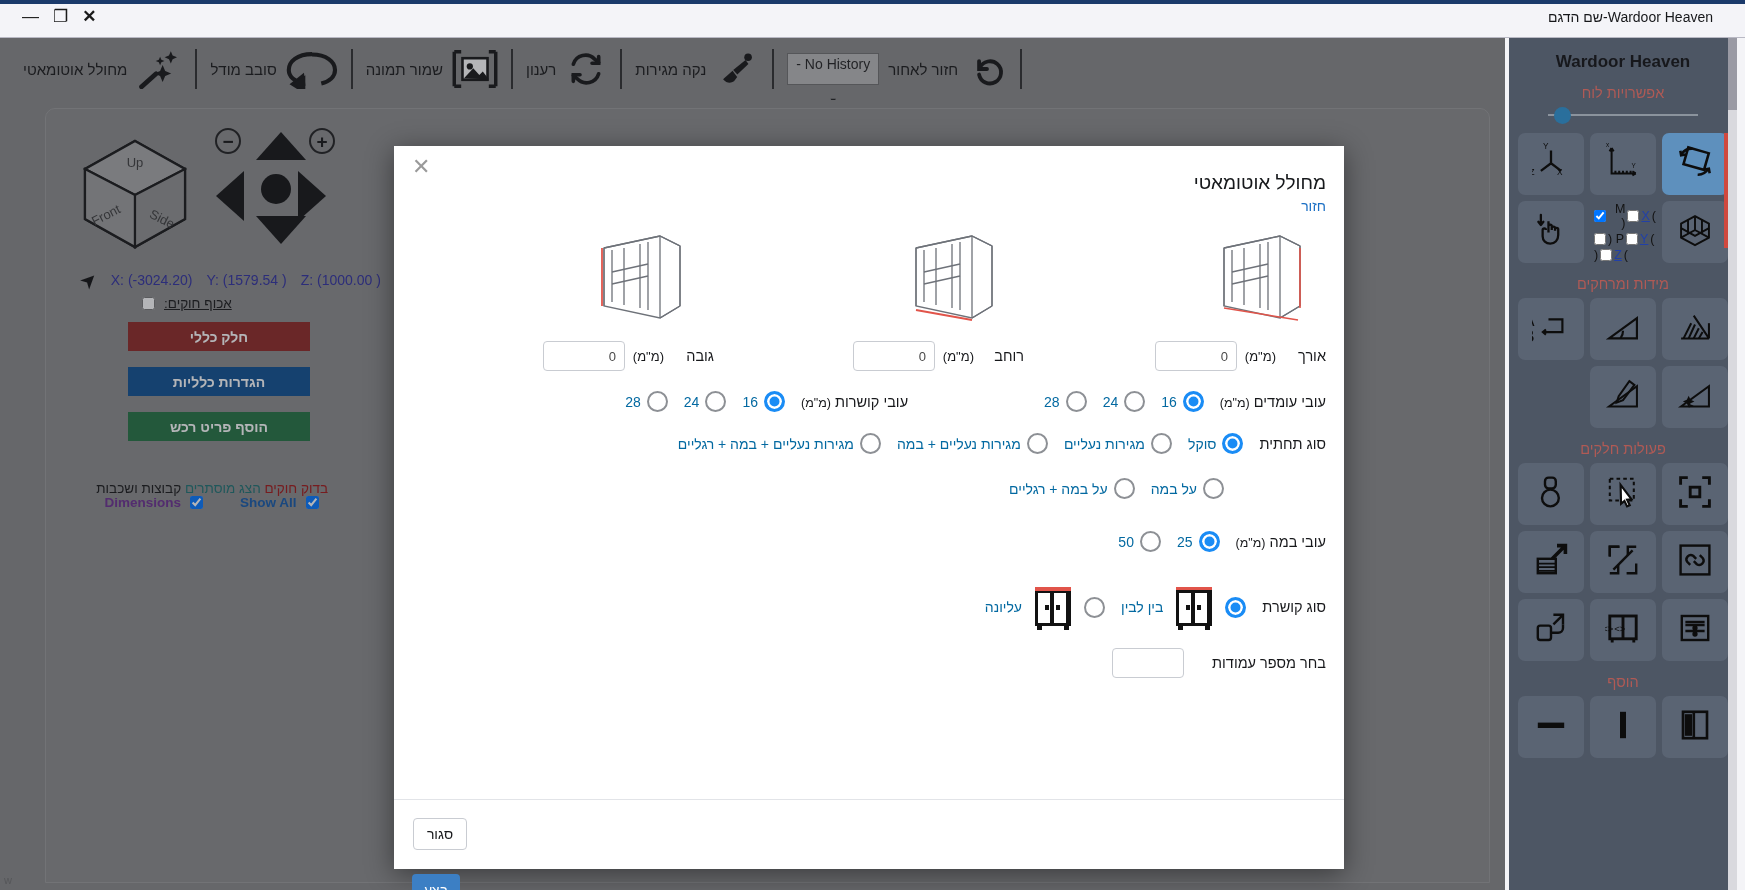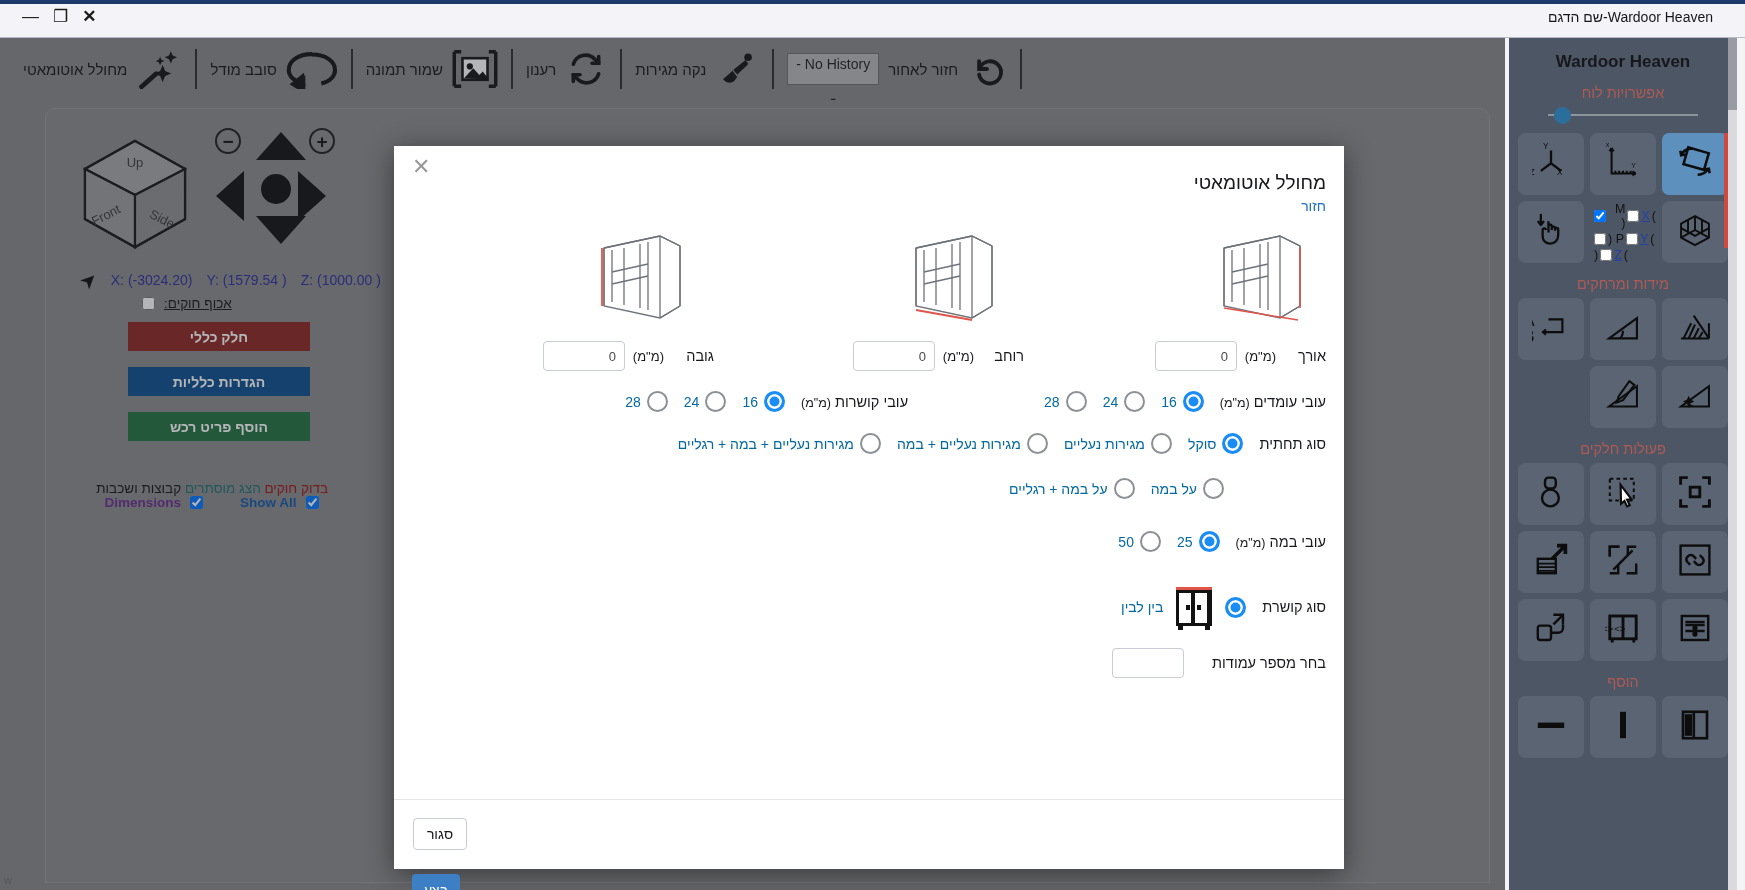--- a/index.html
+++ b/index.html
@@ -884,20 +884,36 @@
                 <rect x="10" y="12" width="12" height="30" fill="#fff"></rect>
                 <rect x="26" y="12" width="12" height="30" fill="#fff"></rect>
                 <rect x="17" y="24" width="4" height="5" fill="#121212"></rect>
                 <rect x="28" y="24" width="4" height="5" fill="#121212"></rect>
                 <rect x="9" y="45" width="5" height="4" fill="#121212"></rect>
                 <rect x="36" y="45" width="5" height="4" fill="#121212"></rect>
               </svg>
             </span>
             <span class="rtxt">בין לבין</span>
           </span>
+          <span class="radio-item">
+            <span class="rb"></span>
+            <span class="cab-icon">
+              <svg width="50" height="52" viewBox="0 0 50 52">
+                <rect x="7" y="6" width="36" height="5" fill="#e1544a"></rect>
+                <rect x="7" y="10" width="36" height="35" fill="#121212"></rect>
+                <rect x="10" y="12" width="12" height="30" fill="#fff"></rect>
+                <rect x="26" y="12" width="12" height="30" fill="#fff"></rect>
+                <rect x="17" y="24" width="4" height="5" fill="#121212"></rect>
+                <rect x="28" y="24" width="4" height="5" fill="#121212"></rect>
+                <rect x="9" y="45" width="5" height="4" fill="#121212"></rect>
+                <rect x="36" y="45" width="5" height="4" fill="#121212"></rect>
+              </svg>
+            </span>
+            <span class="rtxt">עליונה</span>
+          </span>
         </span>
       </div>
 
       <div class="cols-row" style="top:422px;">
         <span class="opt-label">בחר מספר עמודות</span>
         <input type="text" value="" style="">
       </div>
 
       <button class="exec">בצע</button>
     </div>

